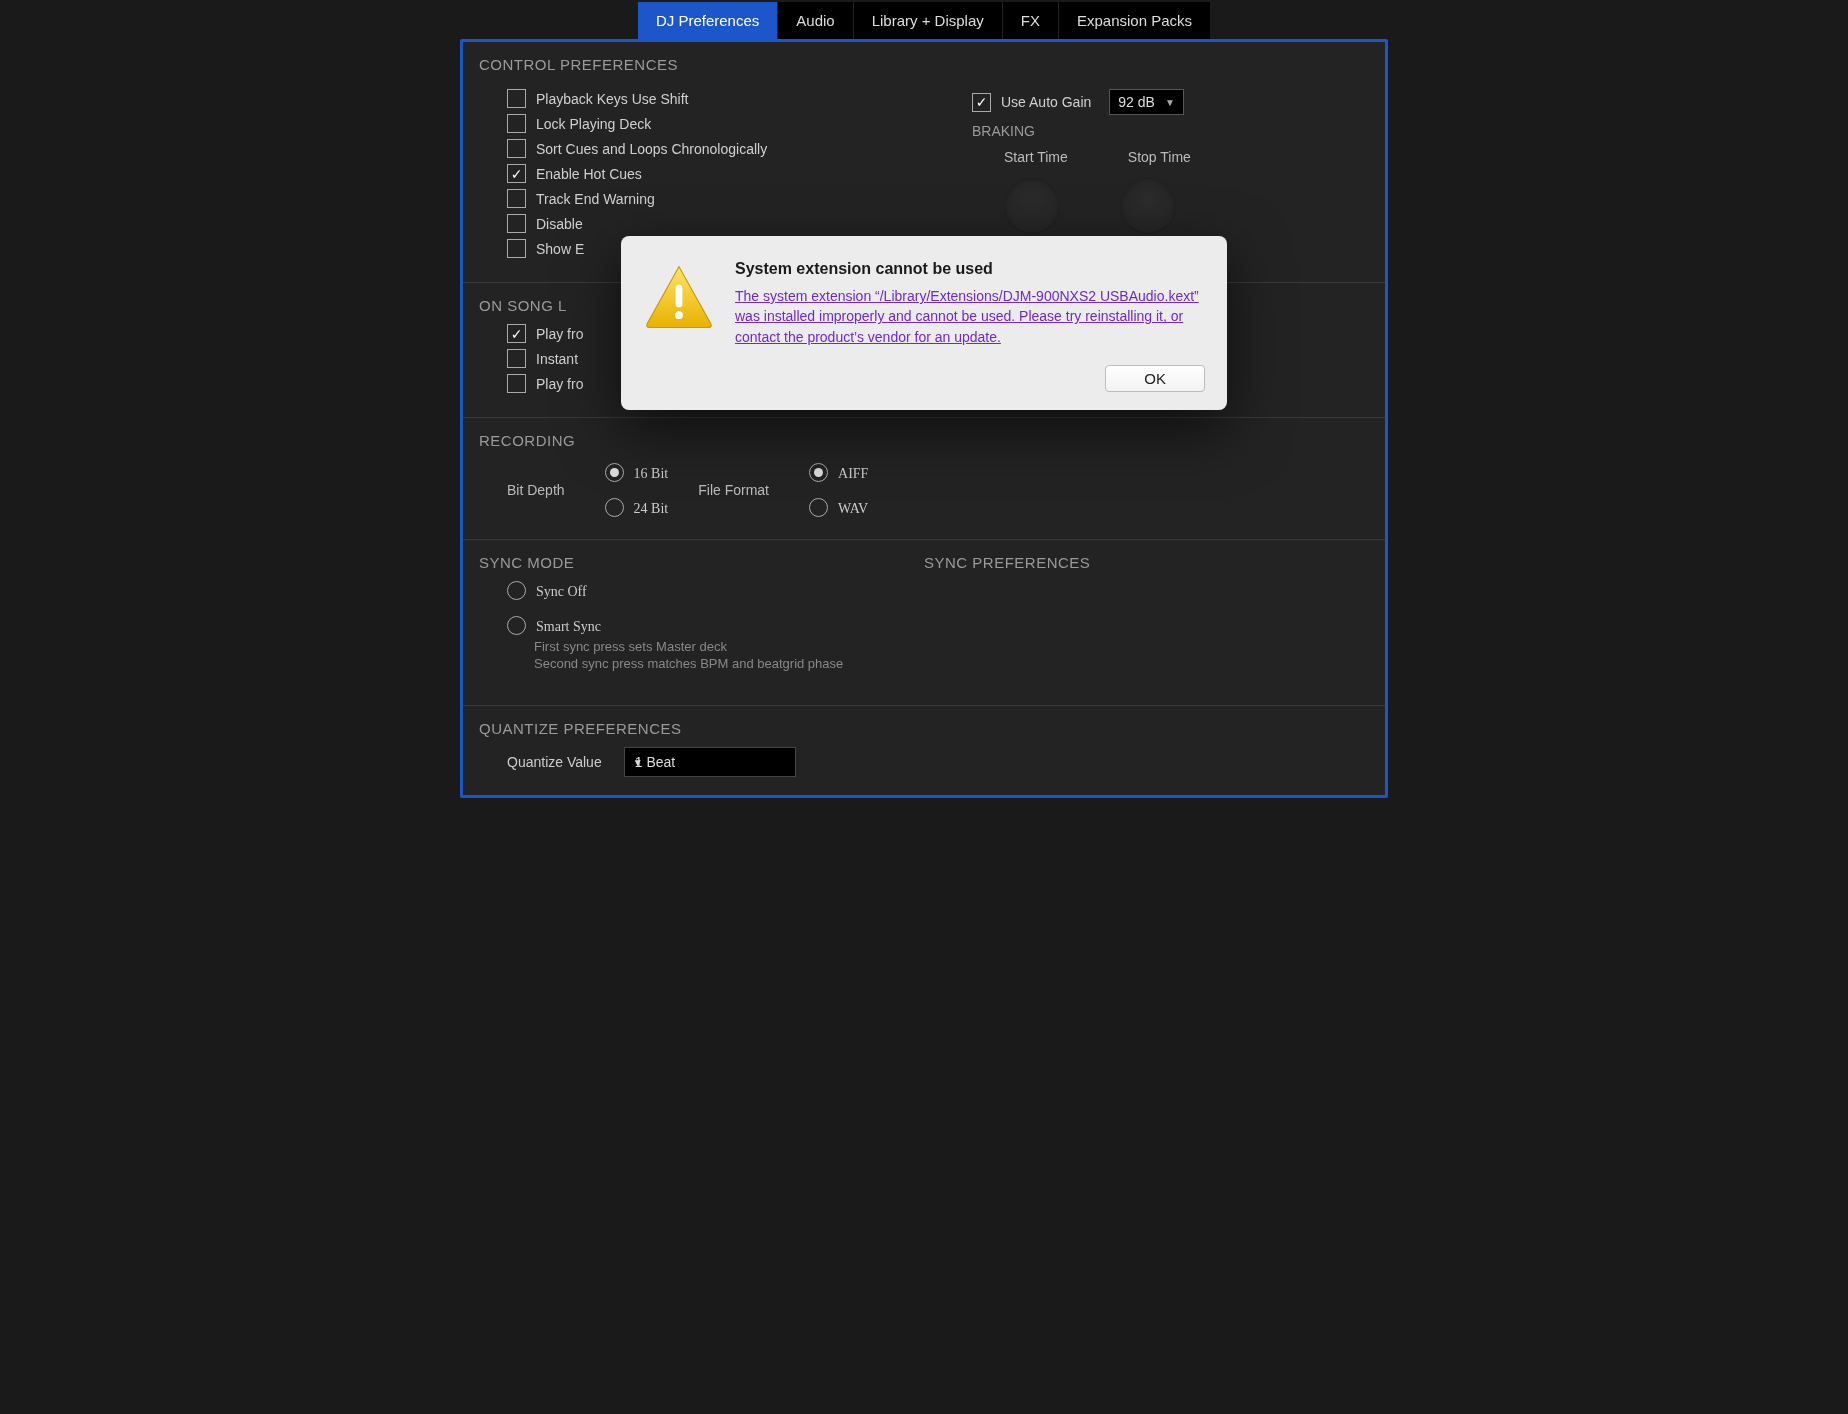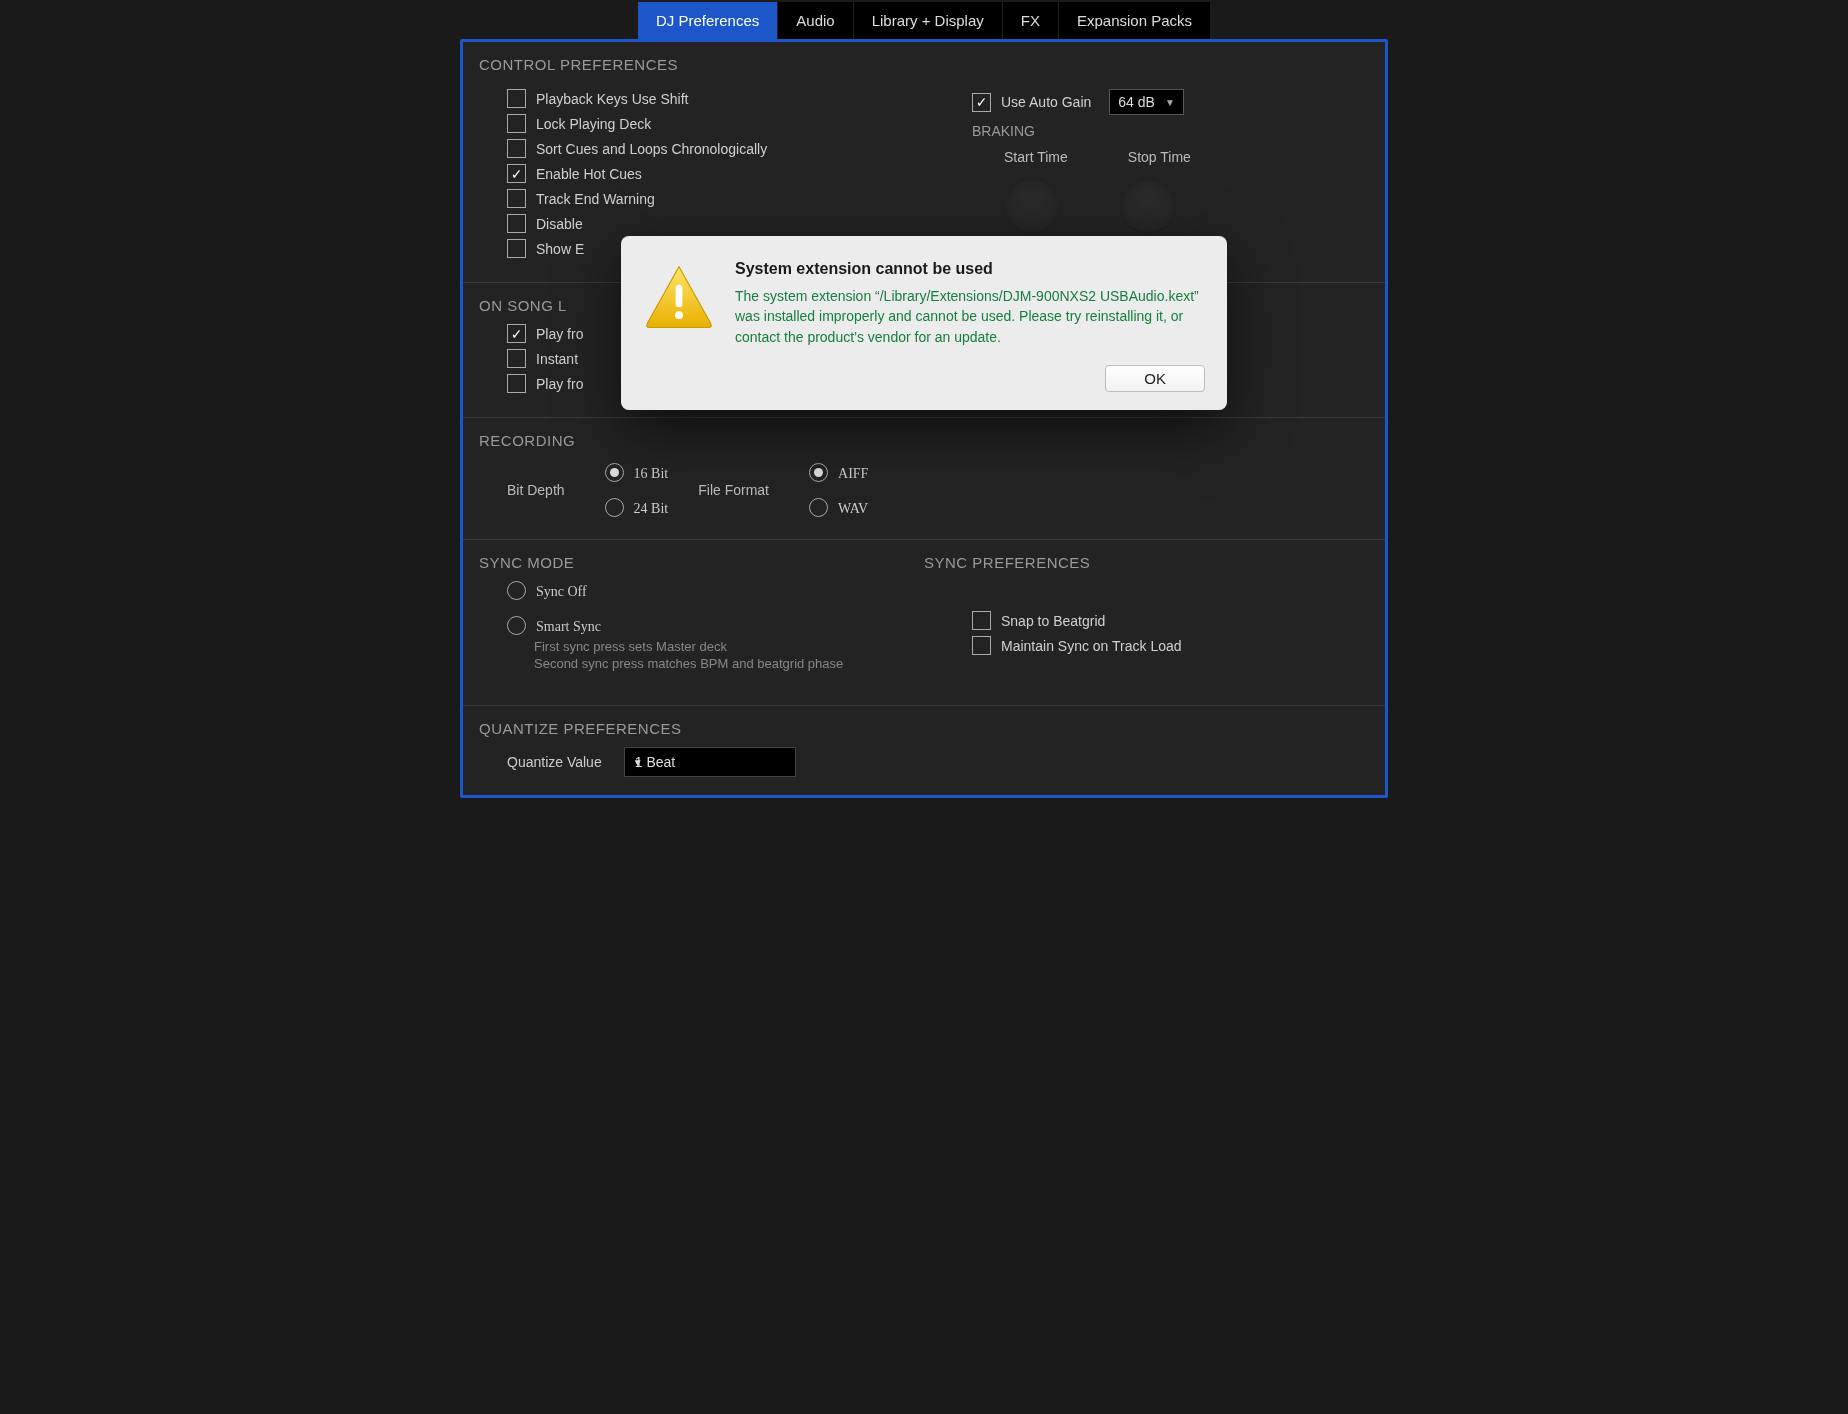--- a/index.html
+++ b/index.html
@@ -35,21 +35,21 @@
   .sync-block{margin-left:28px;margin-bottom:16px;}
   .qrow{display:flex;align-items:center;margin-left:28px;gap:22px;}
   .qsel{background:#000;border:1px solid #444;color:#ddd;padding:6px 40px 6px 10px;position:relative;min-width:120px;}
   .qsel .arrow{position:absolute;left:8px;top:50%;transform:translateY(-50%);font-size:10px;}
   .qsel .txt{}
   
   .modal{position:absolute;left:50%;top:236px;transform:translateX(-50%);width:562px;background:#ececec;border-radius:8px;box-shadow:0 20px 60px rgba(0,0,0,.6);padding:24px 22px 18px 22px;color:#222;z-index:10;}
   .modal-body{display:flex;gap:20px;}
   .warn-icon{width:72px;height:72px;flex-shrink:0;}
   .modal-title{font-weight:700;font-size:16px;margin-bottom:8px;color:#1a1a1a;}
-  .modal-text{font-size:14px;line-height:1.45;color:#15803d;}
+  .modal-text{font-size:14px;line-height:1.45;color:#6d28d9;text-decoration:underline;}
   .modal-actions{display:flex;justify-content:flex-end;margin-top:18px;}
   .ok-btn{background:linear-gradient(#fff,#f2f2f2);border:1px solid #bcbcbc;border-radius:4px;padding:4px 38px;font-size:15px;color:#222;cursor:pointer;}
 </style>
 </head>
 <body>
 
 <div class="app">
   <div class="tabbar" id="tabbar">
       <div class="tab active">DJ Preferences</div>
       <div class="tab">Audio</div>
@@ -91,21 +91,21 @@
             <div class="chk-row">
               <div class="chk"></div>
               <span class="chk-label">Show E</span>
             </div>
           </div>
         <div class="col">
           <div class="chk-row" style="margin-left:48px">
             <div class="chk checked"></div>
             <span class="chk-label">Use Auto Gain</span>
             <span class="select">
-              <span>64 dB</span>
+              <span>92 dB</span>
               <span class="arrow">▼</span>
             </span>
           </div>
           <div class="brake-head">BRAKING</div>
           <div class="brake-labels">
             <span>Start Time</span>
             <span>Stop Time</span>
           </div>
           <div class="brake-knobs">
             <div class="knob"></div>
@@ -177,30 +177,20 @@
                   <div class="radio"></div>
                   <span>Smart Sync</span>
                 </div>
                 <div class="sync-desc">First sync press sets Master deck</div>
                 <div class="sync-desc">Second sync press matches BPM and beatgrid phase</div>
               </div>
             </div>
         </div>
         <div class="col">
           <div class="sec-title">SYNC PREFERENCES</div>
-          <div id="sync-prefs" style="margin-top:40px">
-              <div class="chk-row" style="margin-left: 48px;">
-                <div class="chk"></div>
-                <span class="chk-label">Snap to Beatgrid</span>
-              </div>
-              <div class="chk-row" style="margin-left: 48px;">
-                <div class="chk"></div>
-                <span class="chk-label">Maintain Sync on Track Load</span>
-              </div>
-            </div>
         </div>
       </div>
     </div>
 
     <div class="section">
       <div class="sec-title">QUANTIZE PREFERENCES</div>
       <div class="qrow">
         <span>Quantize Value</span>
         <span class="qsel">
           <span class="arrow">▼</span>

